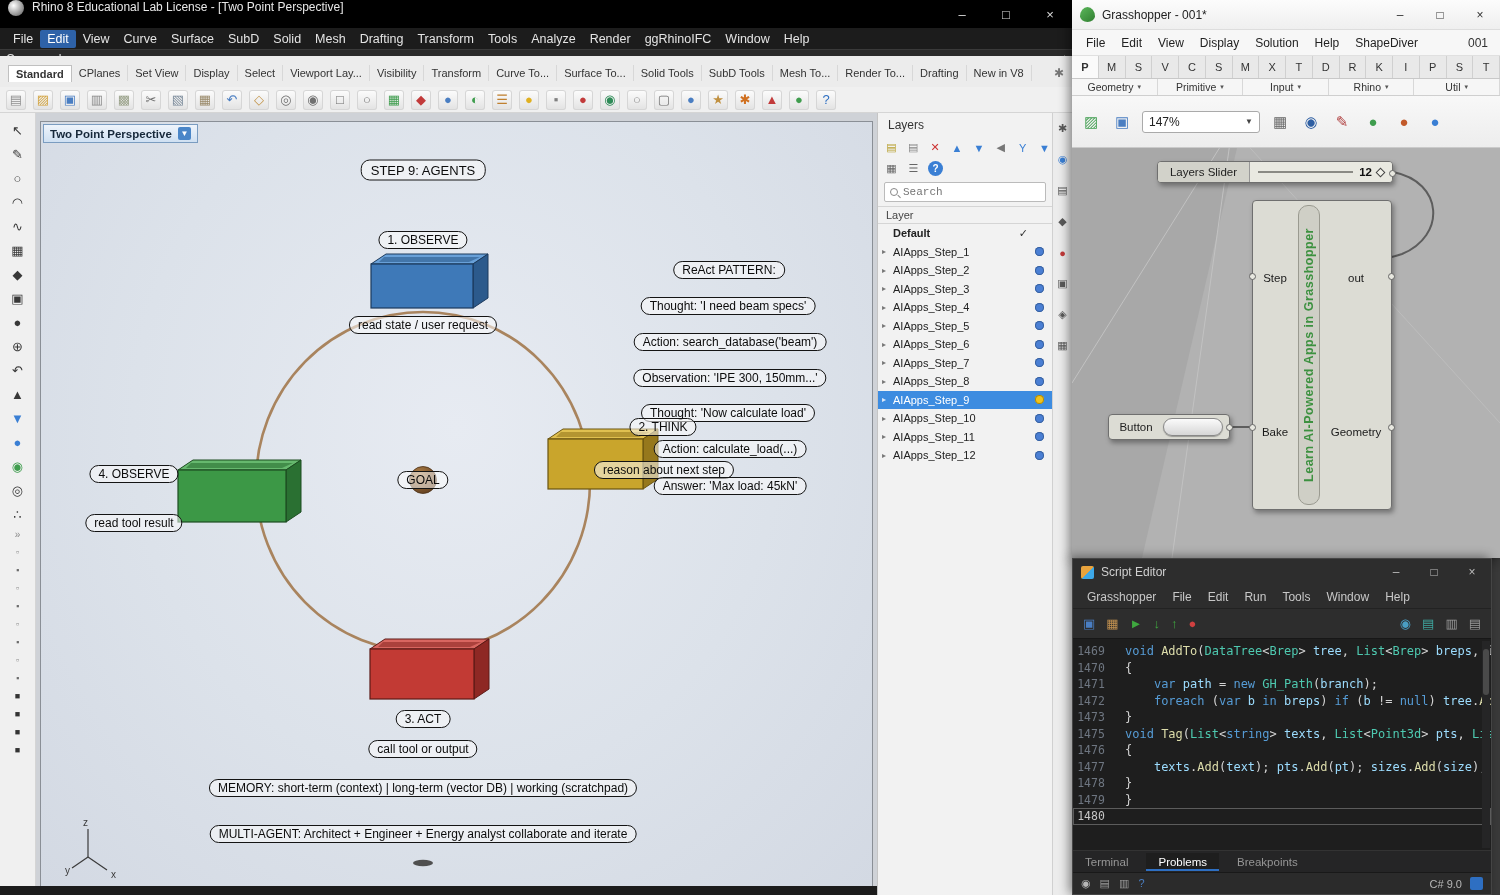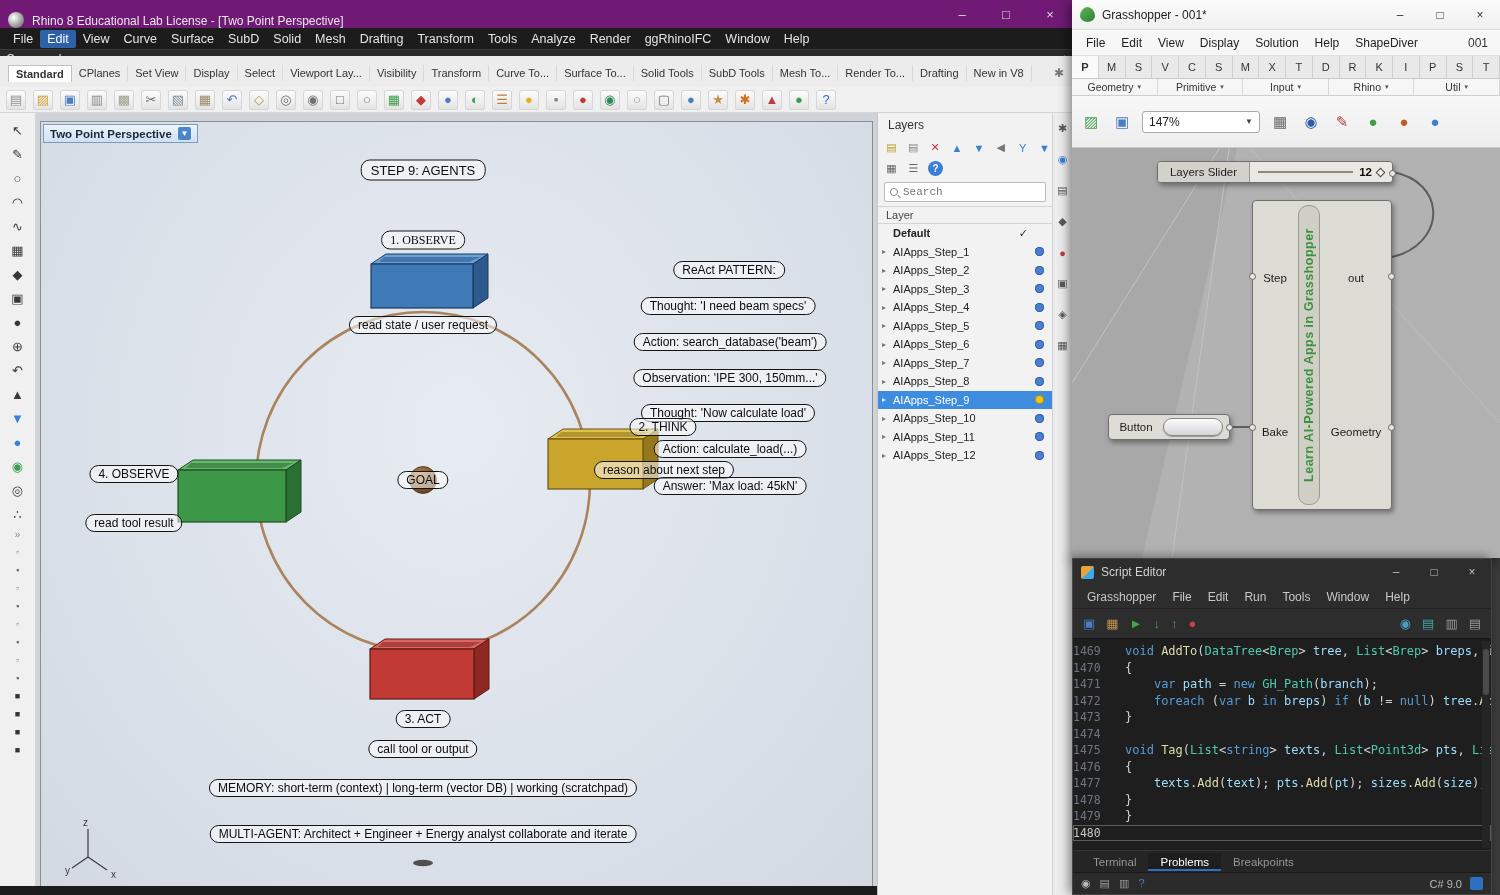--- a/index.html
+++ b/index.html
@@ -1,21 +1,21 @@
 <!DOCTYPE html>
 <html><head>
 <meta charset="utf-8">
 <style>
 *{margin:0;padding:0;box-sizing:border-box}
 html,body{width:1500px;height:895px;overflow:hidden;background:#3a3a3a;font-family:"Liberation Sans",sans-serif}
 #root{position:absolute;left:0;top:0;width:1500px;height:895px;background:#3a3a3a}
 
 
 #rhino{position:absolute;left:0;top:0;width:1072px;height:895px;background:#f0f0f0}
-.rh-title{position:absolute;left:0;top:0;width:100%;height:28px;background:#701a75;color:#e8e8e8;display:flex;align-items:flex-end;font-size:12px}
+.rh-title{position:absolute;left:0;top:0;width:100%;height:28px;background:#000000;color:#e8e8e8;display:flex;align-items:flex-start;font-size:12px}
 .rh-logo{width:16px;height:16px;margin:0 8px;border-radius:50%;background:radial-gradient(circle at 35% 35%,#ffffff,#9a9a9a 60%,#555);flex:none}
 .win-btns{margin-left:auto;display:flex}
 .win-btns span{width:44px;height:28px;display:flex;align-items:center;justify-content:center;font-size:13px;color:#ddd;cursor:default}
 .rh-menu{position:absolute;left:0;top:28px;width:100%;height:21px;background:#1c1c1c;display:flex;align-items:center;font-size:12.5px;color:#e4e4e4;padding-left:6px}
 .rh-menu .mi{padding:2px 7px;border-radius:2px}
 .rh-menu .mi.active{background:#2e62a8;color:#fff}
 .rh-cmd{position:absolute;left:0;top:49px;width:100%;height:19px;background:#2a2a2a;color:#e0e0e0;font-size:12px;display:flex;align-items:center;padding:0 6px;border-top:1px solid #3a3a3a}
 .cmd-arrows{margin-left:auto;display:flex;flex-direction:column;line-height:5px;font-size:6px;color:#999}
 .rh-tabs{position:absolute;left:0;top:56px;width:100%;height:37px;background:#ececec;border-bottom:3px solid #701a75;display:flex;align-items:center;font-size:11px;color:#333;padding-left:8px}
 .rh-tabs .tt{padding:2px 7px;border-right:1px solid #d8d8d8;white-space:nowrap}
@@ -109,27 +109,27 @@
 .se-title .win-btns span{width:38px;height:24px;color:#bbb;font-size:12px}
 .se-menu{height:24px;background:#2d2d2d;display:flex;align-items:center;padding-left:6px;font-size:12px;color:#c8c8c8;border-bottom:1px solid #222}
 .se-menu .mi{padding:2px 8px}
 .se-toolbar{height:30px;background:#2d2d2d;display:flex;align-items:center;padding:0 10px;gap:11px;border-bottom:1px solid #171717}
 .stool{font-size:13px}
 #se-tools-right{margin-left:auto;display:flex;gap:11px;align-items:center}
 .se-code{position:absol
 ute}
 .se-code{position:absolute;left:0;top:80px;width:418px;height:211px;background:#1e1e1e;font-family:"DejaVu Sans Mono",monospace;font-size:12px;padding-top:4px;overflow:hidden}
 .crow{height:16.5px;display:flex;align-items:center;white-space:pre;overflow:hidden}
-.crow .ln{width:52px;text-align:left;color:#6e7681;padding-right:16px;flex:none;font-size:11.5px}
+.crow .ln{width:52px;text-align:center;color:#6e7681;padding-right:16px;flex:none;font-size:11.5px}
 .crow.cur{outline:1px solid #5c5c5c;outline-offset:-1px}
 .crow.cur .ln{color:#c6c6c6}
 .tok-kw{color:#569cd6}.tok-ty{color:#4ec9b0}.tok-id{color:#9cdcfe}.tok-pl{color:#d4d4d4}.tok-fn{color:#dcdcaa}
 .se-scroll{position:absolute;right:1px;top:82px;width:8px;height:207px;background:#252526}
 .se-scroll .thumb{position:absolute;left:1px;top:8px;width:6px;height:46px;background:#4a4a4a;border-radius:3px}
-.se-tabs{position:absolute;left:0;top:291px;width:418px;height:22px;background:#252526;display:flex;align-items:center;padding-left:8px;gap:0;border-top:1px solid #333}
+.se-tabs{position:absolute;left:0;top:291px;width:418px;height:22px;background:#252526;display:flex;align-items:center;gap:6px;border-top:1px solid #333}
 .setab{padding:3px 12px;font-size:11.5px;color:#969696}
 .setab.active{color:#fff;background:#1e1e1e;box-shadow:0 -2px 0 #2e6fc2 inset}
 .se-status{position:absolute;left:0;top:313px;width:418px;height:22px;background:#2b2b2b;display:flex;align-items:center;padding:0 8px;gap:9px;font-size:11px;color:#b8b8b8;border-top:1px solid #191919}
 .se-status .right{margin-left:auto;display:flex;align-items:center;gap:8px}
 .sstat{font-size:11px}
 .csq{width:13px;height:13px;background:#2e6fc2;border-radius:2px}
 </style>
 </head>
 <body>
 
@@ -304,21 +304,21 @@
             <line x1="47" y1="735" x2="66" y2="748"></line>
           </g>
           <g font-size="10" fill="#3a3a3a" font-family="Liberation Sans, sans-serif">
             <text id="ax-z" x="42" y="704">z</text>
             <text id="ax-y" x="24" y="752">y</text>
             <text id="ax-x" x="70" y="756">x</text>
           </g>
         </svg>
         <div id="vp-labels">
             <div class="vlabel big" style="left: 382px; top: 48px;">STEP 9: AGENTS</div>
-            <div class="vlabel" style="left: 382px; top: 118px; font-family: Liberation Serif, serif;">1. OBSERVE</div>
+            <div class="vlabel" style="left: 382px; top: 118px;">1. OBSERVE</div>
             <div class="vlabel" style="left: 382px; top: 203px;">read state / user request</div>
             <div class="vlabel" style="left: 688px; top: 148px;">ReAct PATTERN:</div>
             <div class="vlabel" style="left: 687px; top: 184px;">Thought: 'I need beam specs'</div>
             <div class="vlabel" style="left: 689px; top: 220px;">Action: search_database('beam')</div>
             <div class="vlabel" style="left: 689px; top: 256px;">Observation: 'IPE 300, 150mm...'</div>
             <div class="vlabel" style="left: 687px; top: 291px;">Thought: 'Now calculate load'</div>
             <div class="vlabel" style="left: 622px; top: 305px;">2. THINK</div>
             <div class="vlabel" style="left: 689px; top: 327px;">Action: calculate_load(...)</div>
             <div class="vlabel" style="left: 623px; top: 348px;">reason about next step</div>
             <div class="vlabel" style="left: 689px; top: 364px;">Answer: 'Max load: 45kN'</div>
@@ -600,21 +600,20 @@
           <span class="stool" style="color: rgb(153, 153, 153);">▥</span>
           <span class="stool" style="color: rgb(153, 153, 153);">▤</span>
         </span>
     </div>
     <div class="se-code" id="se-codebody">
         <div class="crow"><span class="ln">1469</span><span class="cd"><span class="tok-kw">void</span><span class="tok-pl"> </span><span class="tok-fn">AddTo</span><span class="tok-pl">(</span><span class="tok-ty">DataTree</span><span class="tok-pl">&lt;</span><span class="tok-ty">Brep</span><span class="tok-pl">&gt; </span><span class="tok-id">tree</span><span class="tok-pl">, </span><span class="tok-ty">List</span><span class="tok-pl">&lt;</span><span class="tok-ty">Brep</span><span class="tok-pl">&gt; </span><span class="tok-id">breps</span><span class="tok-pl">, i</span></span></div>
         <div class="crow"><span class="ln">1470</span><span class="cd"><span class="tok-pl">{</span></span></div>
         <div class="crow"><span class="ln">1471</span><span class="cd"><span class="tok-pl">    </span><span class="tok-kw">var</span><span class="tok-pl"> </span><span class="tok-id">path</span><span class="tok-pl"> = </span><span class="tok-kw">new</span><span class="tok-pl"> </span><span class="tok-ty">GH_Path</span><span class="tok-pl">(</span><span class="tok-id">branch</span><span class="tok-pl">);</span></span></div>
         <div class="crow"><span class="ln">1472</span><span class="cd"><span class="tok-pl">    </span><span class="tok-kw">foreach</span><span class="tok-pl"> (</span><span class="tok-kw">var</span><span class="tok-pl"> </span><span class="tok-id">b</span><span class="tok-pl"> </span><span class="tok-kw">in</span><span class="tok-pl"> </span><span class="tok-id">breps</span><span class="tok-pl">) </span><span class="tok-kw">if</span><span class="tok-pl"> (</span><span class="tok-id">b</span><span class="tok-pl"> != </span><span class="tok-kw">null</span><span class="tok-pl">) </span><span class="tok-id">tree</span><span class="tok-pl">.</span><span class="tok-fn">Ad</span></span></div>
         <div class="crow"><span class="ln">1473</span><span class="cd"><span class="tok-pl">}</span></span></div>
-        <div class="crow"><span class="ln">1474</span><span class="cd"></span></div>
         <div class="crow"><span class="ln">1475</span><span class="cd"><span class="tok-kw">void</span><span class="tok-pl"> </span><span class="tok-fn">Tag</span><span class="tok-pl">(</span><span class="tok-ty">List</span><span class="tok-pl">&lt;</span><span class="tok-kw">string</span><span class="tok-pl">&gt; </span><span class="tok-id">texts</span><span class="tok-pl">, </span><span class="tok-ty">List</span><span class="tok-pl">&lt;</span><span class="tok-ty">Point3d</span><span class="tok-pl">&gt; </span><span class="tok-id">pts</span><span class="tok-pl">, </span><span class="tok-ty">Lis</span></span></div>
         <div class="crow"><span class="ln">1476</span><span class="cd"><span class="tok-pl">{</span></span></div>
         <div class="crow"><span class="ln">1477</span><span class="cd"><span class="tok-pl">    </span><span class="tok-id">texts</span><span class="tok-pl">.</span><span class="tok-fn">Add</span><span class="tok-pl">(</span><span class="tok-id">text</span><span class="tok-pl">); </span><span class="tok-id">pts</span><span class="tok-pl">.</span><span class="tok-fn">Add</span><span class="tok-pl">(</span><span class="tok-id">pt</span><span class="tok-pl">); </span><span class="tok-id">sizes</span><span class="tok-pl">.</span><span class="tok-fn">Add</span><span class="tok-pl">(</span><span class="tok-id">size</span><span class="tok-pl">);</span></span></div>
         <div class="crow"><span class="ln">1478</span><span class="cd"><span class="tok-pl">}</span></span></div>
         <div class="crow"><span class="ln">1479</span><span class="cd"><span class="tok-pl">}</span></span></div>
         <div class="crow cur"><span class="ln">1480</span><span class="cd"></span></div>
       </div>
     <div class="se-scroll">
         <span class="thumb"></span>
       </div>

